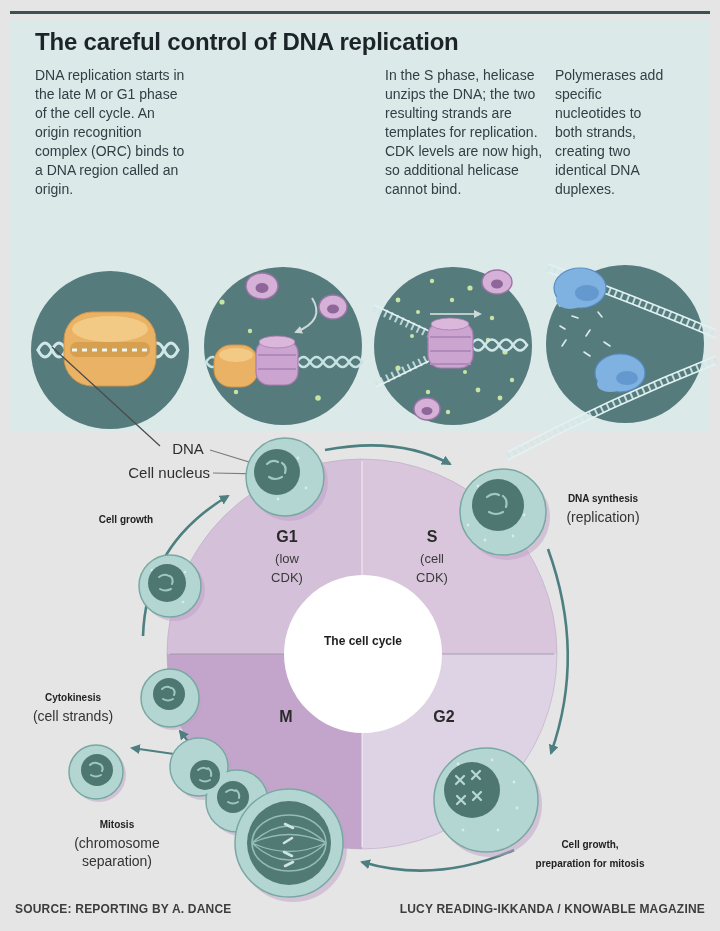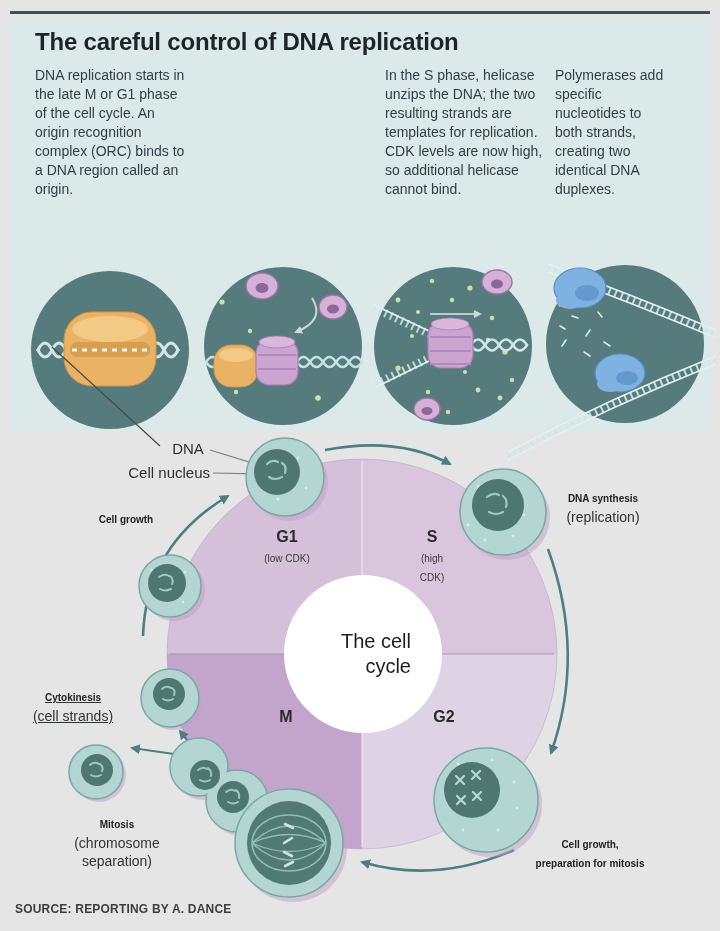--- a/index.html
+++ b/index.html
@@ -9,23 +9,23 @@
   #top-rule{left:10px;top:11px;width:700px;height:3px;background:#3d5154;}
   #panel{left:10px;top:20px;width:700px;height:412px;background:#dce9e9;}
   #title{left:35px;top:28px;width:560px;font-size:24px;font-weight:bold;color:#1d2429;letter-spacing:-0.2px;}
   .col{top:66px;font-size:14px;line-height:19px;color:#323e44;}
   #svg-layer{left:0;top:0;width:720px;height:931px;z-index:2;}
   .txt{z-index:3;}
   .callout{font-size:15px;color:#2f2f2f;}
   .stage-label{font-size:10px;font-weight:bold;color:#222;text-align:center;line-height:19px;}
   .stage-sub{font-size:14px;font-weight:normal;color:#333;text-align:center;line-height:18px;}
   .phase-abbr{font-size:16px;font-weight:bold;color:#2a2a2a;text-align:center;}
-  .phase-note{font-size:10px;color:#3a3a3a;text-align:center;line-height:19px;}
-  #hub-label{left:315px;top:629px;width:96px;font-size:20px;font-weight:normal;color:#1e1e1e;
-             text-align:right;line-height:25px;}
+  .phase-note{font-size:13px;color:#3a3a3a;text-align:center;line-height:19px;}
+  #hub-label{left:315px;top:629px;width:96px;font-size:12px;font-weight:bold;color:#1e1e1e;
+             text-align:center;line-height:25px;}
   .footer{top:902px;font-size:12px;font-weight:bold;color:#3d3d3d;letter-spacing:0.2px;}
   #footer-source{left:15px;}
   #footer-credit{right:15px;text-align:right;}
 </style>
 </head>
 <body>
 
 <div id="stage">
 
   <div id="top-rule" class="abs"></div>
@@ -286,39 +286,40 @@
   <div class="abs txt callout" style="left:100px;top:464px;width:110px;text-align:right;">Cell nucleus</div>
 
   <div class="abs txt stage-label" style="left:88px;top:510px;width:76px;">Cell growth</div>
 
   <div class="abs txt" style="left:257px;top:528px;width:60px;">
     <div class="phase-abbr">G1</div>
     <div class="phase-note" style="margin:3px auto 0;width:46px;">(low CDK)</div>
   </div>
   <div class="abs txt" style="left:402px;top:528px;width:60px;">
     <div class="phase-abbr">S</div>
-    <div class="phase-note" style="margin:3px auto 0;width:48px;">(high CDK)</div>
+    <div class="phase-note" style="margin:3px auto 0;width:48px;">(cell CDK)</div>
   </div>
   <div class="abs txt phase-abbr" style="left:256px;top:708px;width:60px;">M</div>
   <div class="abs txt phase-abbr" style="left:414px;top:708px;width:60px;">G2</div>
 
   <div id="hub-label" class="abs txt">The cell cycle</div>
 
   <div class="abs txt" style="left:553px;top:489px;width:100px;">
     <div class="stage-label">DNA synthesis</div>
     <div class="stage-sub">(replication)</div>
   </div>
 
   <div class="abs txt stage-label" style="left:533px;top:835px;width:114px;">Cell growth, preparation for mitosis</div>
 
-  <div class="abs txt" style="left:12px;top:688px;width:122px;text-decoration:underline;">
+  <div class="abs txt" style="left:12px;top:688px;width:122px;">
     <div class="stage-label">Cytokinesis</div>
     <div class="stage-sub">(cell strands)</div>
   </div>
 
   <div class="abs txt" style="left:56px;top:815px;width:122px;">
     <div class="stage-label">Mitosis</div>
     <div class="stage-sub">(chromosome separation)</div>
   </div>
 
   <div id="footer-source" class="abs txt footer">SOURCE: REPORTING BY A. DANCE</div>
+  <div id="footer-credit" class="abs txt footer">LUCY READING-IKKANDA / KNOWABLE MAGAZINE</div>
 
 </div>
 
 </body></html>

